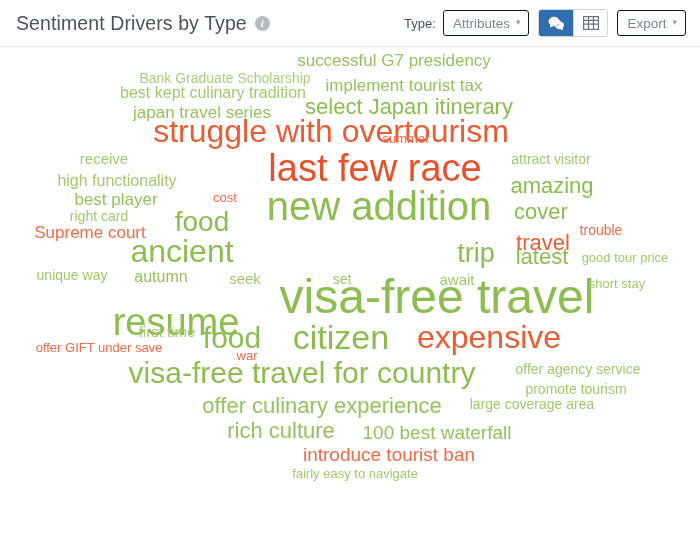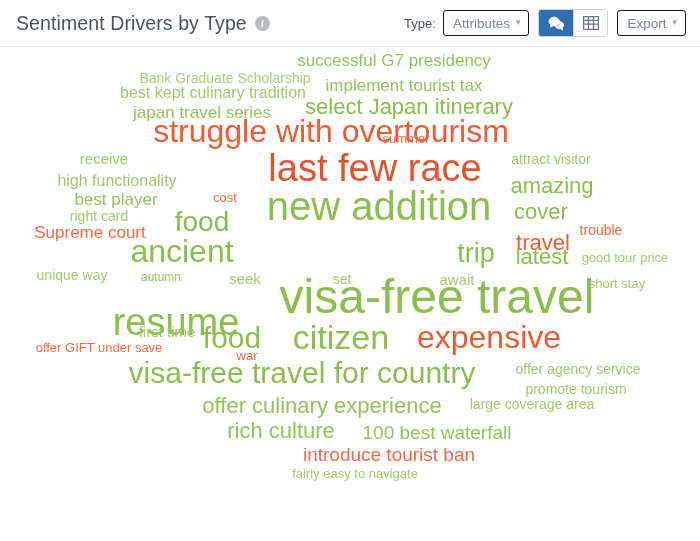--- a/index.html
+++ b/index.html
@@ -194,21 +194,21 @@
       <span class="w" style="left: 202px; top: 65px; font-size: 17px; color: rgb(150, 194, 92);">japan travel series</span>
       <span class="w" style="left: 394px; top: 13px; font-size: 17px; color: rgb(150, 194, 92);">successful G7 presidency</span>
       <span class="w" style="left: 404px; top: 38px; font-size: 17px; color: rgb(150, 194, 92);">implement tourist tax</span>
       <span class="w" style="left: 213px; top: 46px; font-size: 16px; color: rgb(163, 200, 108);">best kept culinary tradition</span>
       <span class="w" style="left: 225px; top: 31px; font-size: 14px; color: rgb(171, 206, 122);">Bank Graduate Scholarship</span>
       <span class="w" style="left: 117px; top: 134px; font-size: 16px; color: rgb(163, 200, 108);">high functionality</span>
       <span class="w" style="left: 116px; top: 152px; font-size: 17px; color: rgb(150, 194, 92);">best player</span>
       <span class="w" style="left: 90px; top: 185px; font-size: 17px; color: rgb(240, 106, 72);">Supreme court</span>
       <span class="w" style="left: 104px; top: 111px; font-size: 15px; color: rgb(163, 200, 108);">receive</span>
       <span class="w" style="left: 99px; top: 169px; font-size: 14px; color: rgb(163, 200, 108);">right card</span>
-      <span class="w" style="left: 161px; top: 230px; font-size: 12px; color: rgb(150, 194, 92);">autumn</span>
+      <span class="w" style="left: 161px; top: 230px; font-size: 16px; color: rgb(150, 194, 92);">autumn</span>
       <span class="w" style="left: 72px; top: 228px; font-size: 14px; color: rgb(163, 200, 108);">unique way</span>
       <span class="w" style="left: 245px; top: 231px; font-size: 15px; color: rgb(163, 200, 108);">seek</span>
       <span class="w" style="left: 342px; top: 232px; font-size: 14px; color: rgb(163, 200, 108);">set</span>
       <span class="w" style="left: 457px; top: 232px; font-size: 15px; color: rgb(163, 200, 108);">await</span>
       <span class="w" style="left: 131px; top: 284px; font-size: 15px; color: rgb(163, 200, 108); margin-left: 36px;">first time</span>
       <span class="w" style="left: 99px; top: 300px; font-size: 13px; color: rgb(240, 106, 72);">offer GIFT under save</span>
       <span class="w" style="left: 247px; top: 308px; font-size: 13px; color: rgb(240, 106, 72);">war</span>
       <span class="w" style="left: 225px; top: 150px; font-size: 13px; color: rgb(240, 106, 72);">cost</span>
       <span class="w" style="left: 406px; top: 91px; font-size: 13px; color: rgb(240, 106, 72);">summer</span>
       <span class="w" style="left: 551px; top: 112px; font-size: 14px; color: rgb(163, 200, 108);">attract visitor</span>

